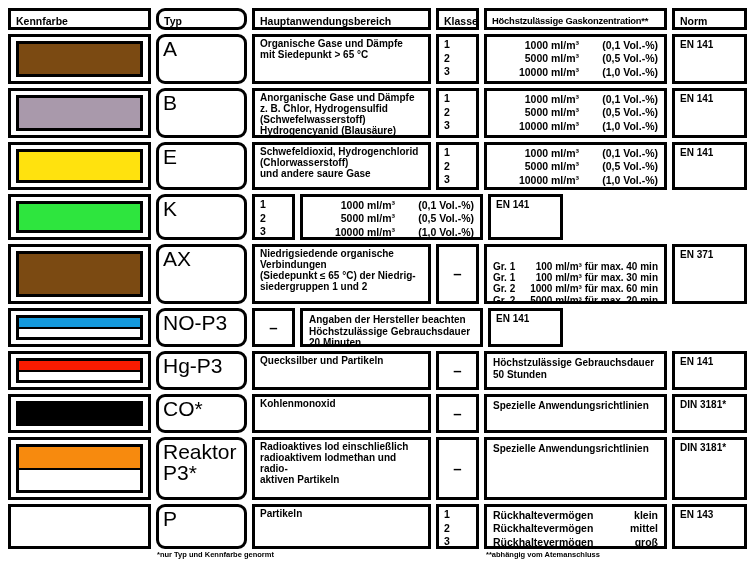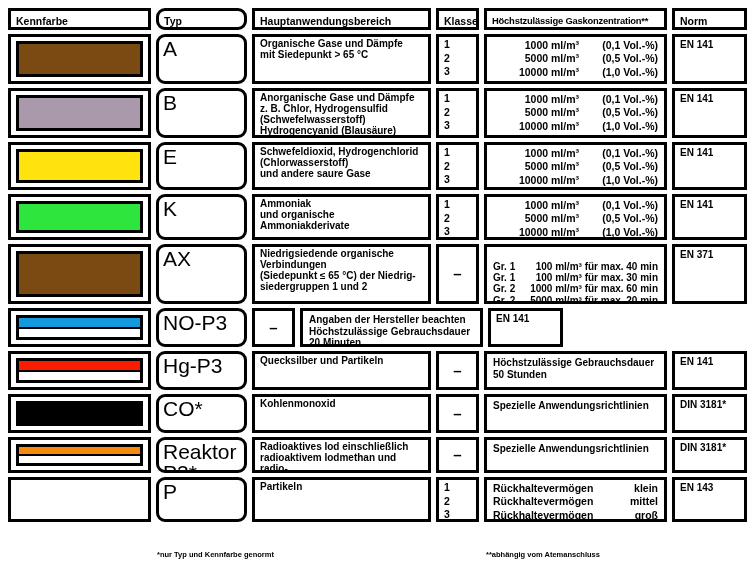--- a/index.html
+++ b/index.html
@@ -8,21 +8,21 @@
   .table{position:absolute;left:8px;top:8px;}
   .row{display:flex;margin-bottom:4px;}
   .cell{border:3px solid #000;background:#fff;box-sizing:border-box;height:100%;overflow:hidden;}
   .c1{width:143px;margin-right:5px;}
   .c2{width:91px;margin-right:5px;border-radius:9px;}
   .c3{width:179px;margin-right:5px;}
   .c4{width:43px;margin-right:5px;}
   .c5{width:183px;margin-right:5px;}
   .c6{width:75px;}
   .h22{height:22px;} .h50{height:50px;} .h48{height:48px;} .h46{height:46px;}
-  .h52{height:60px;} .h47{height:39px;} .h49{height:36px;} .h45{height:45px;}
+  .h52{height:60px;} .h47{height:39px;} .h49{height:63px;} .h45{height:45px;}
   .cell{font-weight:bold;}
   .hdr .cell{font-size:10.5px;padding:4px 0 0 5px;}
   .hdr .c5{font-size:9.4px;letter-spacing:-0.2px;}
   .swatch{margin:4px 5px;border:3px solid #000;height:calc(100% - 14px);box-sizing:content-box;}
   .split{display:flex;flex-direction:column;background:#fff;}
   .half{flex:1;}
   .half-top{border-bottom:2px solid #000;}
   .typ{font-weight:normal;font-size:21px;line-height:21px;padding:1px 0 0 4px;white-space:pre-line;}
   .haupt{font-size:10px;line-height:10.9px;padding:2px 2px 0 5px;white-space:pre-line;}
   .klasse{font-size:10.5px;line-height:13.5px;padding:1px 0 0 5px;white-space:pre-line;}
@@ -136,22 +136,20 @@
         </div>
     </div>
     <div class="cell c6 norm">EN 141</div>
   </div>
 
   <div class="row h46">
     <div class="cell c1">
       <div class="swatch" style="background-color: rgb(46, 229, 62);"></div>
     </div>
     <div class="cell c2 typ">K</div>
-    <div class="cell c3 haupt">Ammoniak
-und organische Ammoniakderivate</div>
     <div class="cell c4 klasse">1
 2
 3</div>
     <div class="cell c5 konz">
       <div class="kl">
           <span class="qty">1000 ml/m³</span>
           <span class="vol">(0,1 Vol.-%)</span>
         </div>
       <div class="kl">
           <span class="qty">5000 ml/m³</span>

